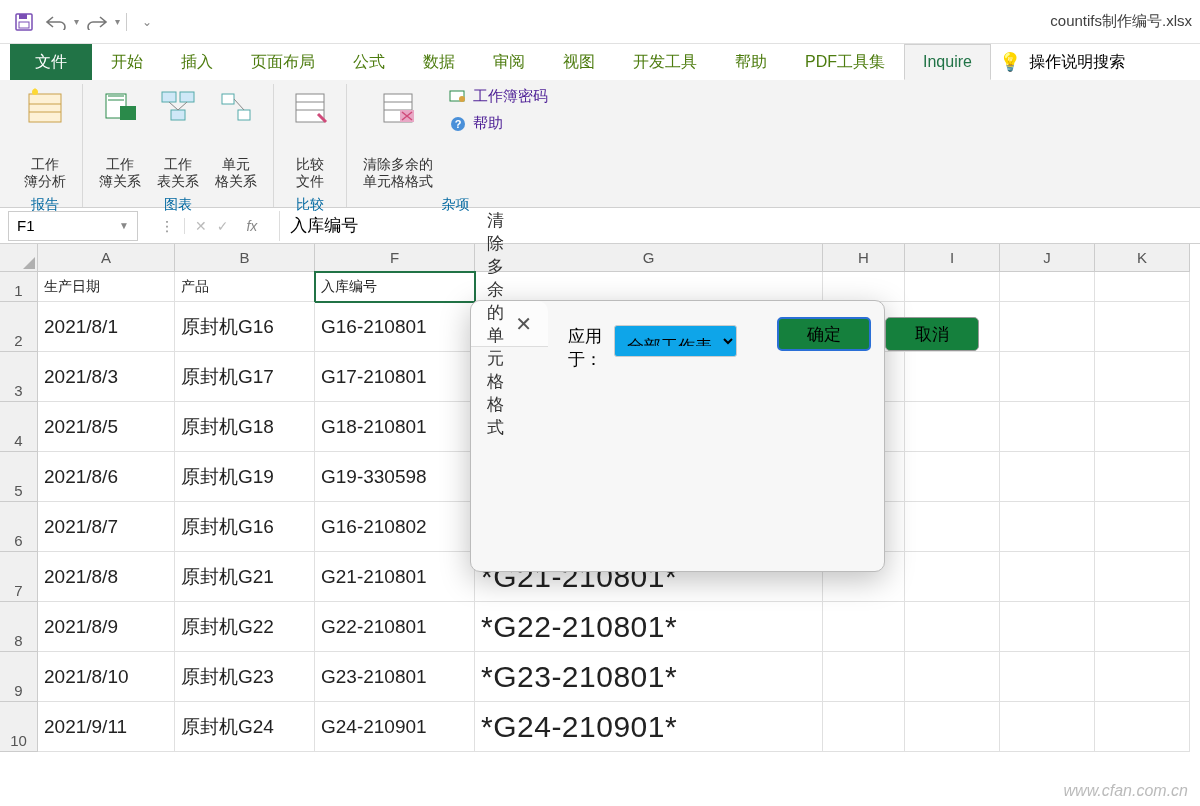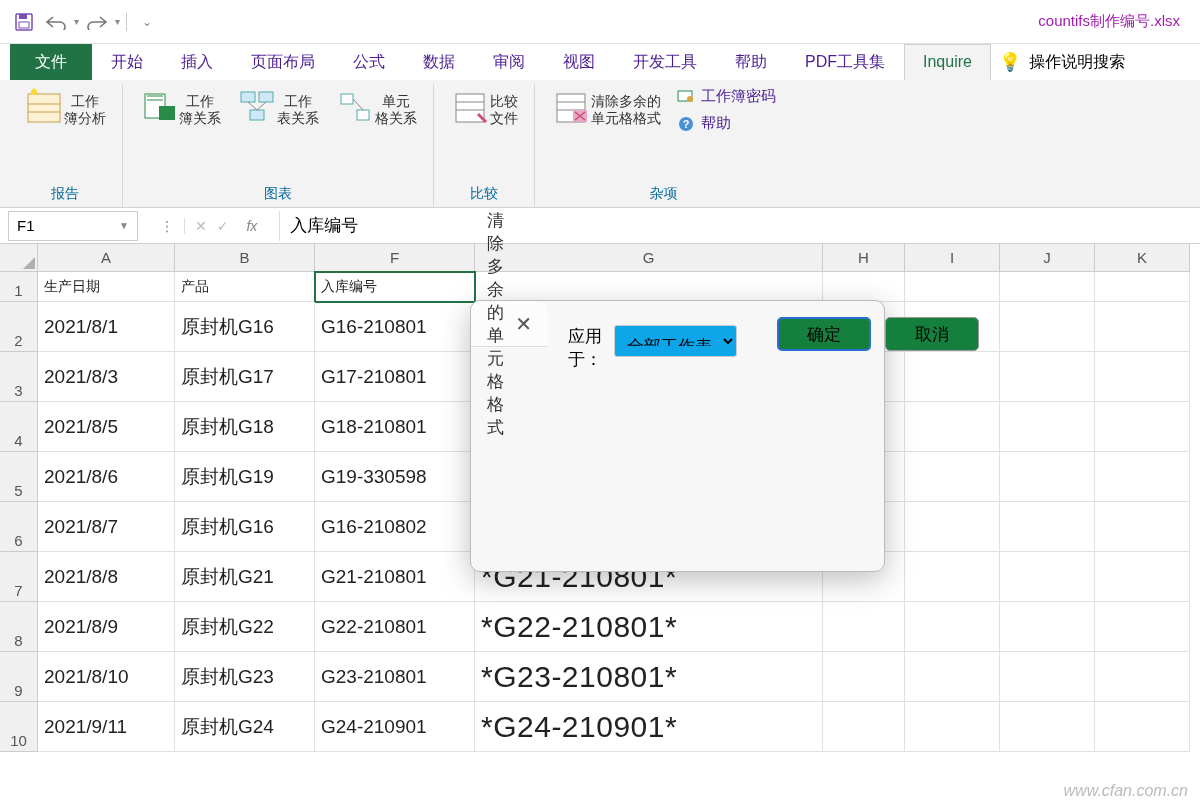--- a/index.html
+++ b/index.html
@@ -2,36 +2,36 @@
 <html><head>
 <meta charset="utf-8">
 <style>
 * { margin: 0; padding: 0; box-sizing: border-box; font-family: "Microsoft YaHei", "Segoe UI", sans-serif; }
 body { background: #fff; width: 1200px; height: 806px; overflow: hidden; position: relative; }
 
 
 .qat { height: 44px; background: #fff; display: flex; align-items: center; padding: 0 10px; gap: 4px; border-bottom: 1px solid #e1e1e1; }
 .qat-icon { width: 28px; height: 28px; display: flex; align-items: center; justify-content: center; cursor: pointer; }
 .qat-sep { width: 1px; height: 18px; background: #ccc; margin: 0 2px; }
-.qat-title { position: absolute; right: 20px; top: 12px; color: #a21caf; font-size: 15px; }
+.qat-title { position: absolute; right: 8px; top: 12px; color: #404040; font-size: 15px; }
 
 
 .ribbon-tabs { height: 36px; background: #fff; display: flex; align-items: stretch; padding-left: 10px; }
-.tab { padding: 0 18px; display: flex; align-items: center; font-size: 16px; color: #4c1d95; cursor: pointer; border: 1px solid transparent; }
+.tab { padding: 0 18px; display: flex; align-items: center; font-size: 16px; color: #4d7c0f; cursor: pointer; border: 1px solid transparent; }
 .tab.file { background: #217346; color: #fff; padding: 0 24px; }
 .tab.active { background: #f3f3f3; border: 1px solid #d0d0d0; border-bottom: 1px solid #f3f3f3; color: #217346; }
 .tab-search { display: flex; align-items: center; gap: 8px; margin-left: 8px; }
 .bulb { font-size: 18px; color: #888; }
 
 
 .ribbon { height: 128px; background: #f3f3f3; border-bottom: 1px solid #d0d0d0; display: flex; padding: 4px 8px 0 8px; }
 .group { display: flex; flex-direction: column; padding: 0 8px; border-right: 1px solid #d8d8d8; }
 .group-body { display: flex; flex: 1; align-items: flex-start; }
 .group-label { text-align: center; font-size: 14px; color: #0369a1; padding: 2px 0 4px 0; }
-.big-btn { display: flex; flex-direction: row; align-items: center; padding: 4px 8px; cursor: pointer; min-width: 56px; }
+.big-btn { display: flex; flex-direction: column; align-items: center; padding: 4px 8px; cursor: pointer; min-width: 56px; gap: 24px; }
 .big-btn .icon-big { width: 40px; height: 40px; display: flex; align-items: center; justify-content: center; margin-bottom: 4px; }
 .big-btn .lbl { font-size: 14px; color: #333; text-align: center; line-height: 1.2; }
 .small-btn { display: flex; align-items: center; gap: 6px; padding: 3px 8px; cursor: pointer; font-size: 15px; color: #4c1d95; }
 .small-btn .icon-sm { width: 18px; height: 18px; display: inline-flex; align-items: center; justify-content: center; }
 .misc-col { display: flex; flex-direction: column; gap: 2px; }
 
 
 .namebar { height: 36px; display: flex; align-items: center; border-bottom: 1px solid #d0d0d0; }
 .namebox { width: 130px; height: 30px; margin-left: 8px; border: 1px solid #ccc; display: flex; align-items: center; padding: 0 8px; font-size: 15px; justify-content: space-between; }
 .namebox .dd { color: #888; font-size: 10px; }

